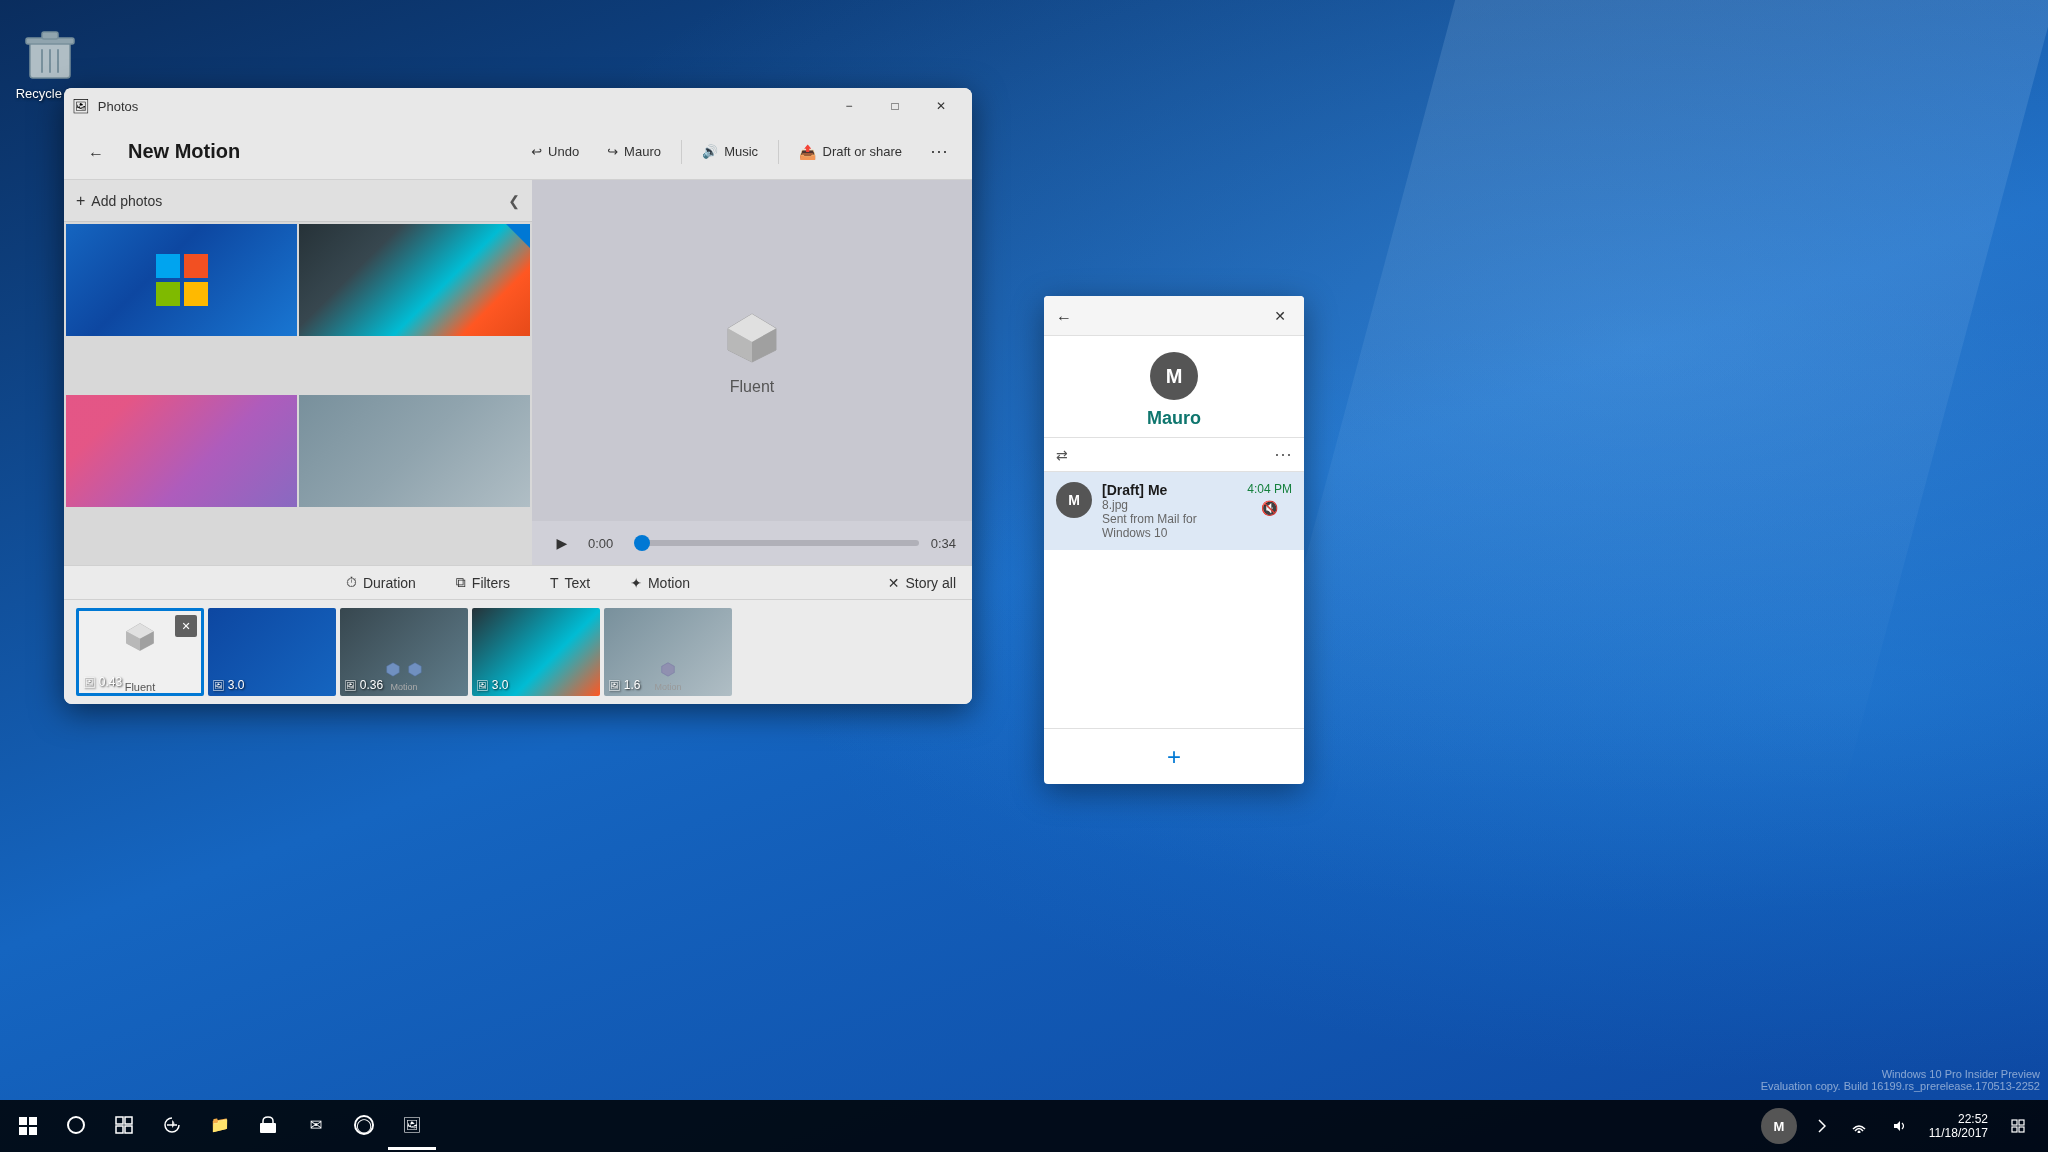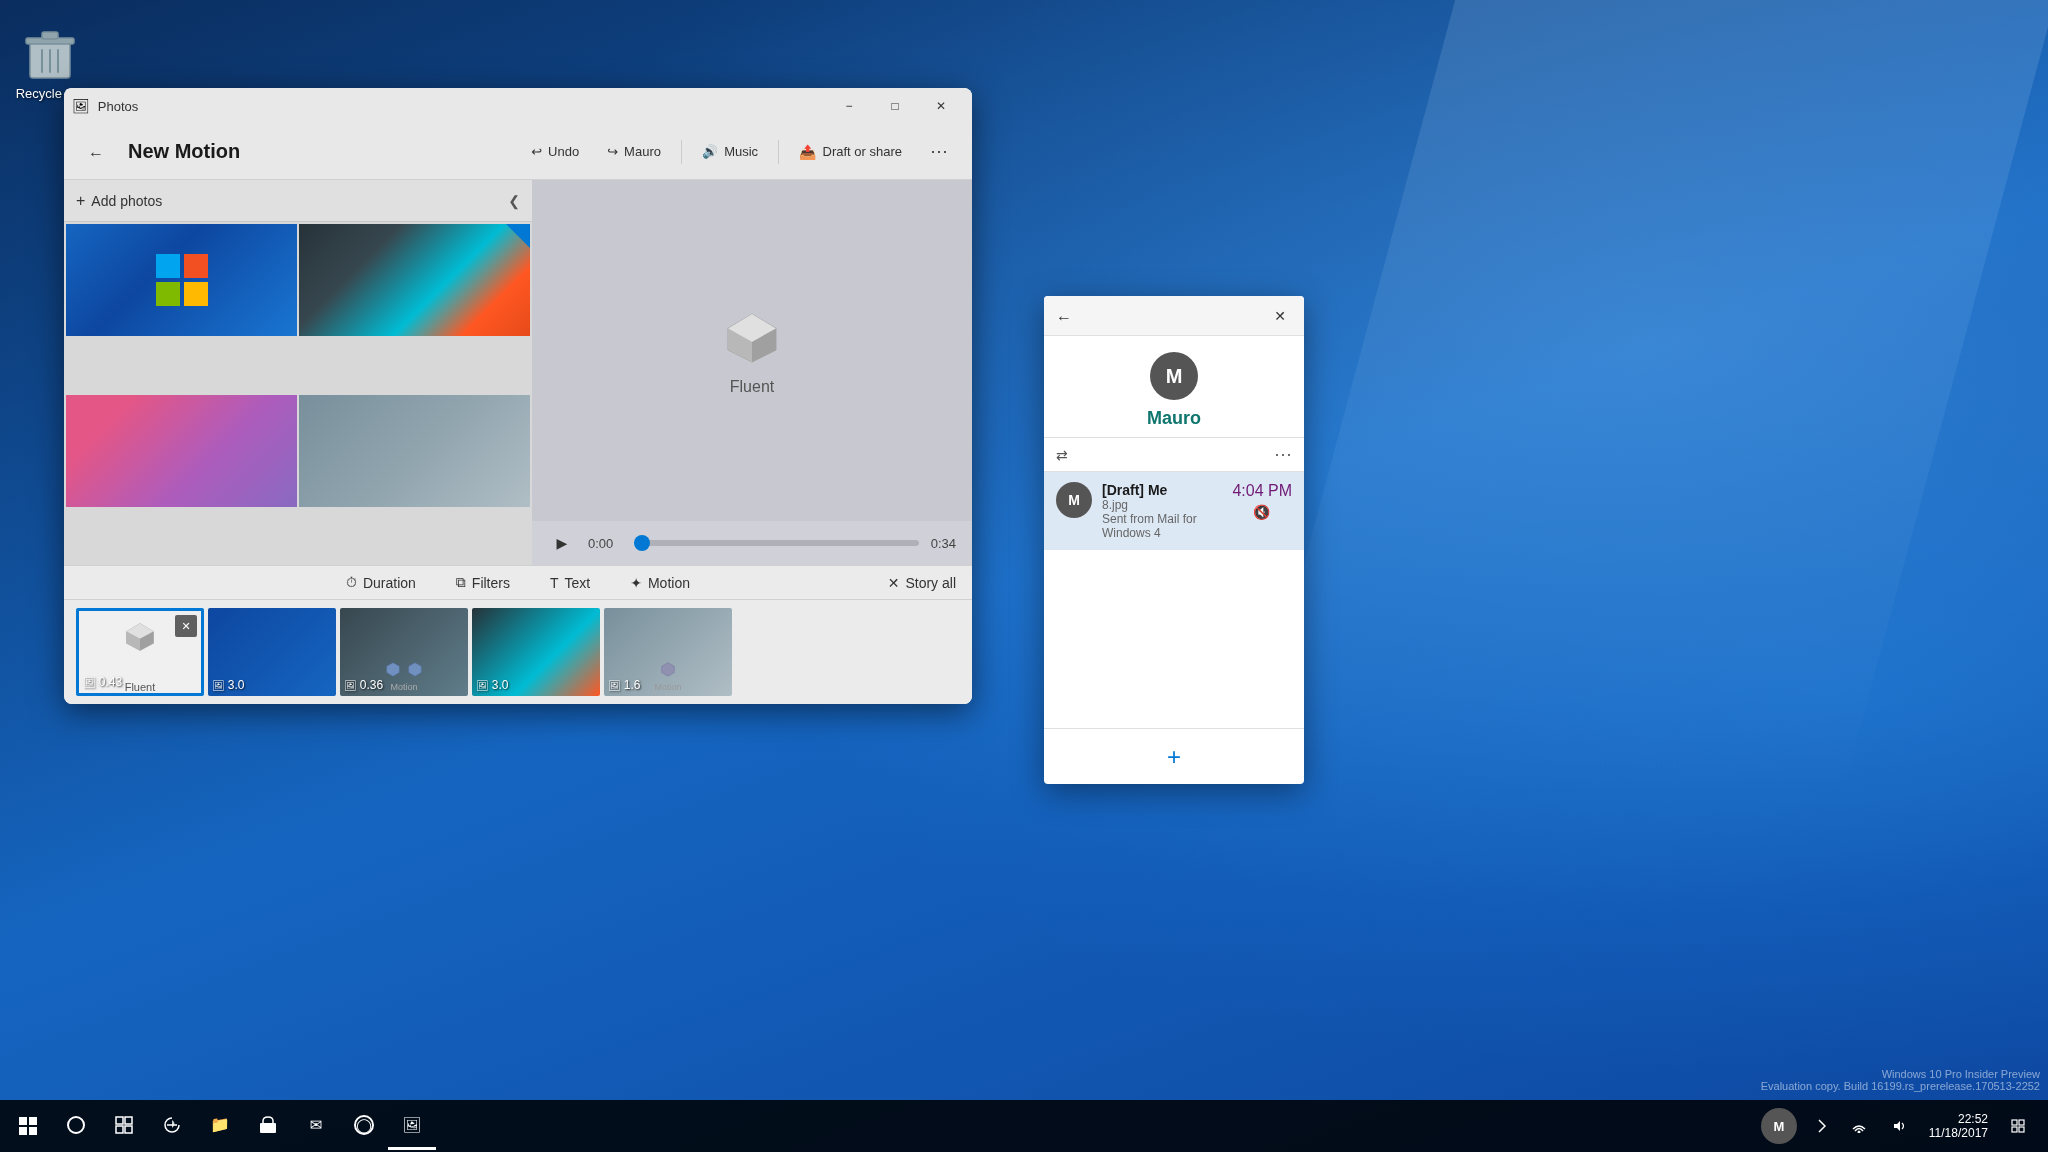--- a/index.html
+++ b/index.html
@@ -526,22 +526,22 @@
     .email-item-title {
       font-size: 14px;
       font-weight: 600;
       color: #1a1a1a;
     }
     .email-item-subtitle {
       font-size: 12px;
       color: #666;
     }
     .email-item-time {
-      font-size: 16px;
-      color: #701a75;
+      font-size: 12px;
+      color: #15803d;
       flex-shrink: 0;
     }
     .email-item-attach {
       font-size: 14px;
       color: #888;
       flex-shrink: 0;
       align-self: center;
     }
     .email-body {
       flex: 1;
@@ -884,21 +884,21 @@
   </div>
   <div class="email-subbar">
     <span class="email-subbar-icon">⇄</span>
     <span class="email-subbar-more">···</span>
   </div>
   <div class="email-item">
     <div class="email-item-avatar">M</div>
     <div class="email-item-content">
       <div class="email-item-title">[Draft] Me</div>
       <div class="email-item-subtitle">8.jpg</div>
-      <div class="email-item-subtitle">Sent from Mail for Windows 4</div>
+      <div class="email-item-subtitle">Sent from Mail for Windows 10</div>
     </div>
     <div style="display:flex; flex-direction:column; align-items:flex-end; gap:4px;">
       <span class="email-item-time">4:04 PM</span>
       <span class="email-item-attach">🔇</span>
     </div>
   </div>
   <div class="email-body"></div>
   <div class="email-compose-btn">+</div>
 </div>
 

